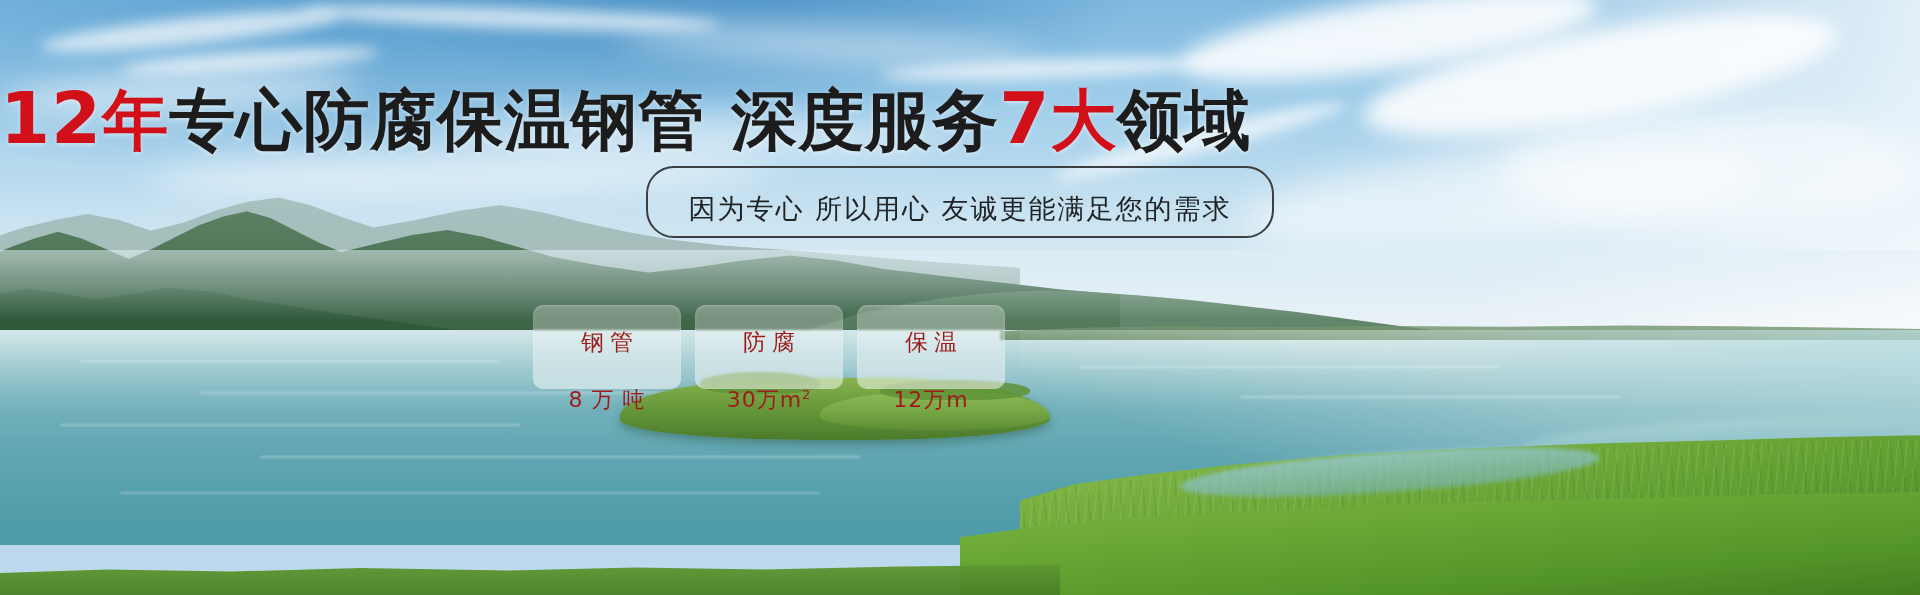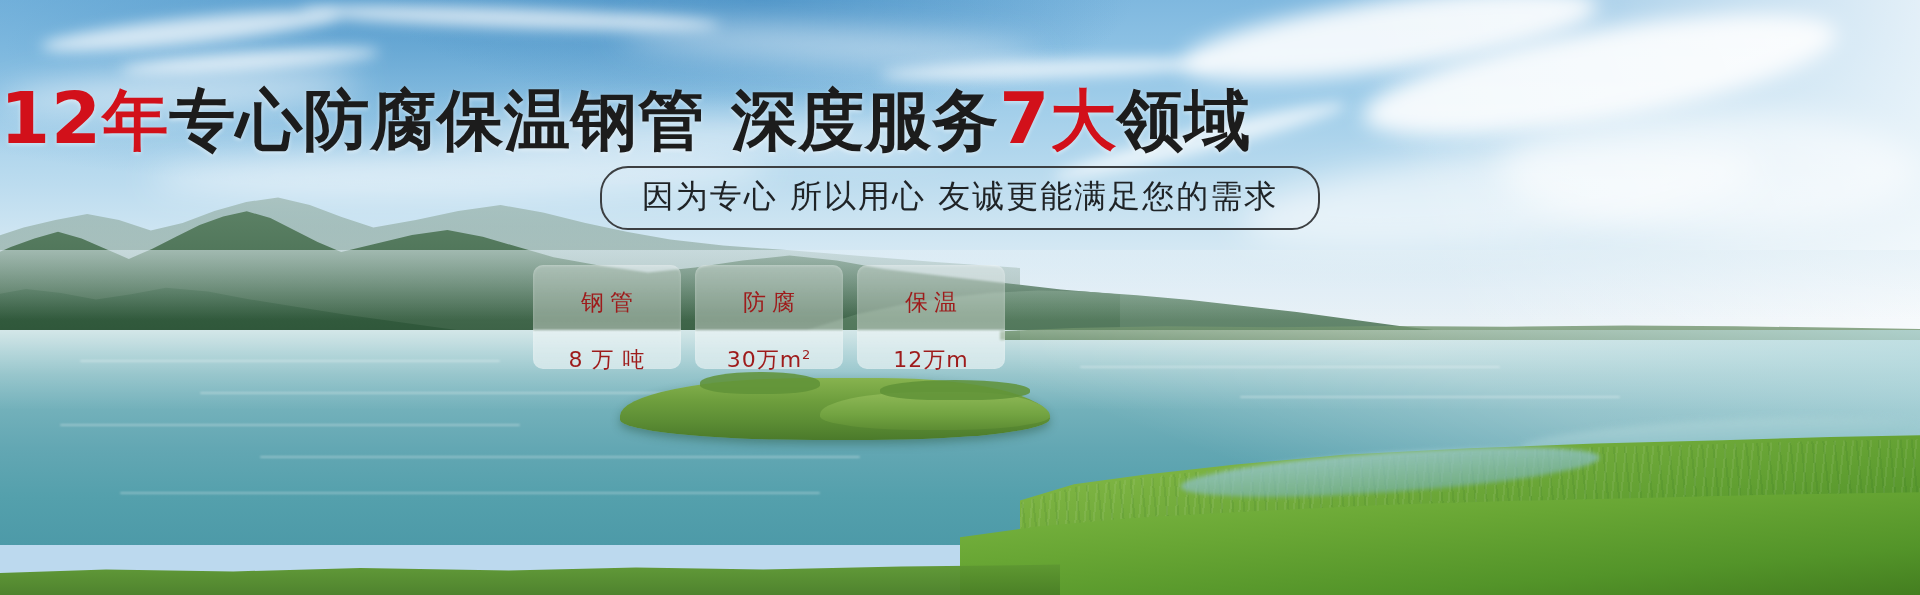--- a/index.html
+++ b/index.html
@@ -164,39 +164,40 @@
   .headline .num{font-size:72px;}
   .headline .gap{display:inline-block;width:26px;}
 
   .subtitle-wrap{
     position:absolute;left:0;top:166px;width:1920px;text-align:center;
   }
   .subtitle{
     display:inline-block;
     border:2px solid #3c3f42;
     border-radius:28px;
-    padding:7px 40px 9px;
-    font-size:32px;
+    padding:23px 40px 9px;
+    font-size:27px;
     color:#1f2326;
     letter-spacing:2px;
     background:rgba(255,255,255,.04);
     font-family:"DejaVu Sans","Liberation Sans",sans-serif;
   }
 
   .cards{
     position:absolute;left:533px;top:265px;
     display:flex;gap:14px;
   }
   .card{
-    width:148px;height:104px;
+    width:148px;height:84px;
     background:linear-gradient(180deg, rgba(255,255,255,.26) 0%, rgba(255,255,255,.34) 45%, rgba(255,255,255,.52) 100%);
     border-radius:10px;
     display:flex;flex-direction:column;align-items:center;
     backdrop-filter:blur(1px);
     box-shadow:0 1px 3px rgba(255,255,255,.25) inset;
+    margin-top:40px;
   }
   .card-title{
     margin-top:22px;
     font-size:23px;
     color:#9e1b1b;
     letter-spacing:6px;
     text-indent:6px;
     font-family:"DejaVu Sans","Liberation Sans",sans-serif;
   }
   .card-rule{

